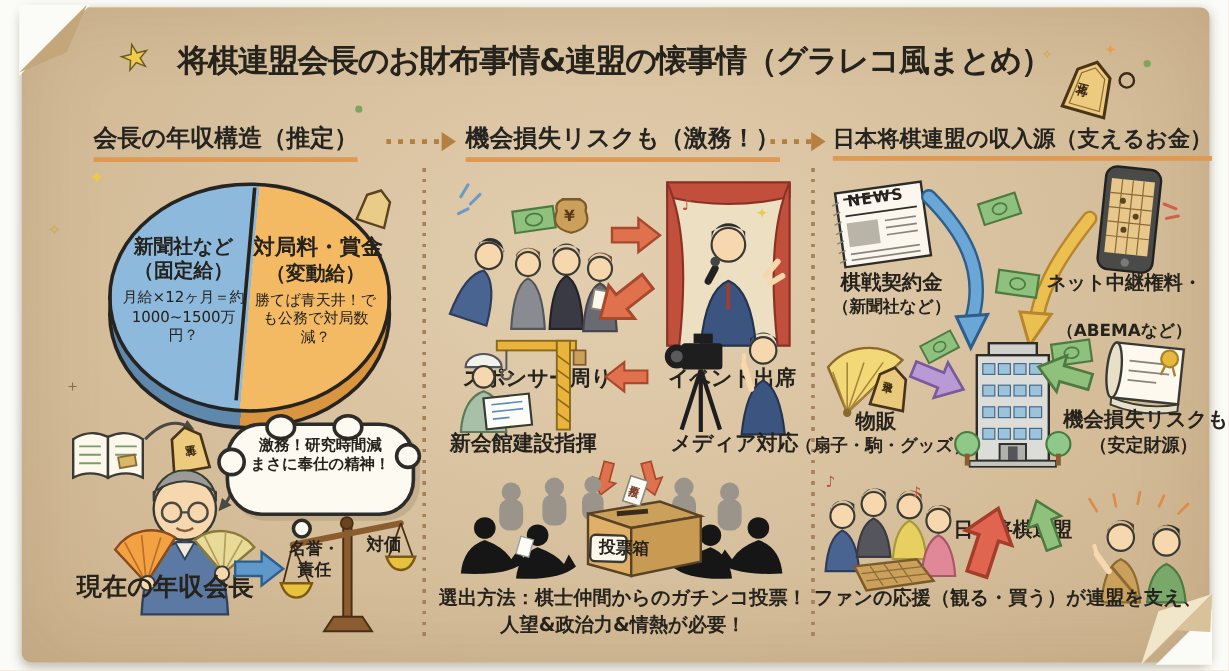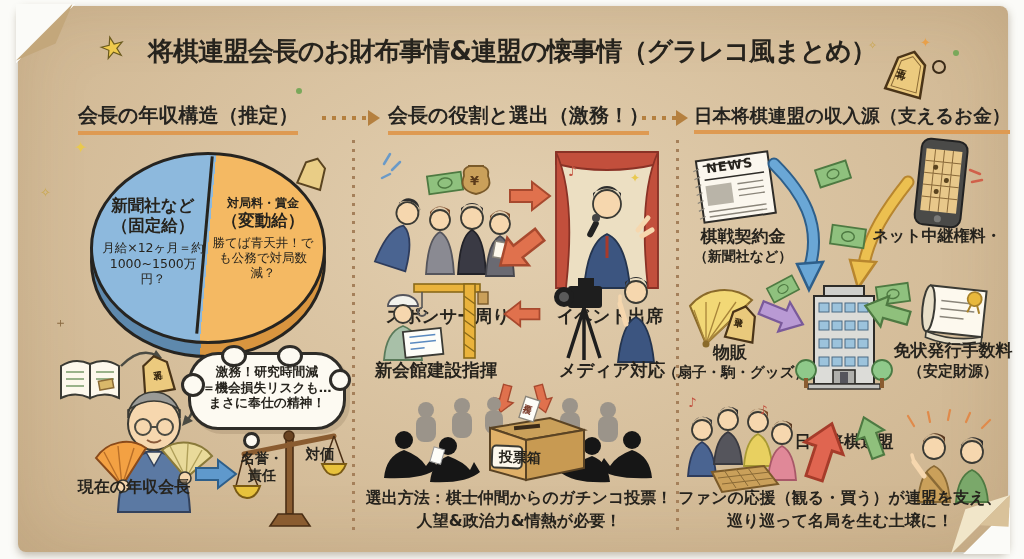--- a/index.html
+++ b/index.html
@@ -52,37 +52,37 @@
       <polygon points="26,3 40,13 44,46 8,46 12,13" fill="#ecca7e" stroke="#4a3418" stroke-width="2.5"></polygon>
       <polygon points="26,8 36,15 39,42 13,42 16,15" fill="none" stroke="#8a6a36" stroke-width="1"></polygon>
     </g>
   </svg>
   <div class="lbl vtext" style="left:898px;top:62px;font-size:10px;transform:rotate(16deg);color:#3a2a12;">王将</div>
   <span class="glyph" style="left:920px;top:36px;font-size:13px;color:#e8a04a;">✦</span>
   <span class="glyph" style="left:868px;top:40px;font-size:11px;color:#c9a44a;">✧</span>
 
   <div class="hdr" style="left:78px;top:102px;font-size:20px;">会長の年収構造（推定）</div>
   <div class="dots-h" style="left:322px;top:116px;width:46px;"></div>
-  <div class="hdr" style="left:388px;top:102px;font-size:20px;">会長の役割と選出（激務！）</div>
+  <div class="hdr" style="left:388px;top:102px;font-size:20px;">機会損失リスクも（激務！）</div>
   <div class="dots-h" style="left:642px;top:116px;width:34px;"></div>
   <div class="hdr" style="left:694px;top:103px;font-size:18.5px;">日本将棋連盟の収入源（支えるお金）</div>
   <div class="divider" style="left:352px;top:140px;height:392px;"></div>
   <div class="divider" style="left:676px;top:140px;height:392px;"></div>
 
   <div>
     <div class="pie-face" style="left:90px;top:166px;width:230px;height:186px;background:conic-gradient(from 5deg,#d9953f 0 180deg,#5e89ad 180deg 360deg);"></div>
     <div class="pie-face" style="left:90px;top:152px;width:230px;height:186px;background:conic-gradient(from 5deg,#f4b963 0 180deg,#8db9dd 180deg 360deg);"></div>
     <div class="abs" style="left:203px;top:156px;width:3px;height:178px;background:#26231d;transform:rotate(5deg);"></div>
     <div class="lbl" style="left:100px;top:196px;width:106px;font-size:16.5px;">
       <div>新聞社など</div>
       <div>（固定給）</div>
       <div class="note wrap" style="font-size:12.5px;margin-top:4px;">月給×12ヶ月＝約1000~1500万円？</div>
     </div>
     <div class="lbl" style="left:211px;top:196px;width:104px;font-size:16.5px;">
-      <div style="font-size:12px;">対局料・賞金</div>
+      <div style="font-size:18px;">対局料・賞金</div>
       <div>（変動給）</div>
       <div class="note wrap" style="font-size:12.5px;margin-top:4px;">勝てば青天井！でも公務で対局数減？</div>
     </div>
   </div>
   <svg class="abs" style="left:296px;top:156px;" width="34" height="34" viewBox="0 0 34 34">
     <g transform="rotate(18 17 17)">
         <polygon points="17,2 27,9 29,31 5,31 7,9" fill="#e9cd86" stroke="#5a4420" stroke-width="2"></polygon>
       </g>
   </svg>
   <span class="glyph" style="left:74px;top:140px;font-size:16px;color:#e9c94f;">✦</span>
@@ -122,31 +122,30 @@
     <circle cx="77" cy="41" r="8" fill="none" stroke="#4a4a42" stroke-width="2"></circle>
     <path d="M63,41 h6" stroke="#4a4a42" stroke-width="2"></path>
     <path d="M59,54 Q66,59 73,54" fill="none" stroke="#8a5a3a" stroke-width="2"></path>
     <path d="M34,100 L8,72 A36,36 0 0 1 58,62 Z" fill="#f3a143" stroke="#8a4a1a" stroke-width="2"></path>
     <path d="M34,100 L16,66 M34,100 L30,60 M34,100 L46,62" stroke="#b96f28" stroke-width="1.4" fill="none"></path>
     <path d="M98,92 L74,64 A36,36 0 0 1 124,70 Z" fill="#e9da9a" stroke="#8a7a3a" stroke-width="2"></path>
     <path d="M98,92 L82,60 M98,92 L100,58 M98,92 L114,64" stroke="#b0a05a" stroke-width="1.4" fill="none"></path>
     <circle cx="35" cy="100" r="6" fill="#f6d7ae" stroke="#3a3a34" stroke-width="1.6"></circle>
     <circle cx="97" cy="92" r="6" fill="#f6d7ae" stroke="#3a3a34" stroke-width="1.6"></circle>
   </svg>
-  <div class="lbl" style="left:64px;top:477px;width:140px;font-size:16px;">現在の年収会長</div>
+  <div class="lbl" style="left:64px;top:477px;width:140px;font-size:21px;">現在の年収会長</div>
 
   <div class="bubble" style="left:188px;top:352px;width:152px;height:72px;">
     <div class="bump" style="left:-10px;top:18px;width:18px;height:18px;"></div>
     <div class="bump" style="right:-8px;top:14px;width:16px;height:16px;"></div>
     <div class="bump" style="left:30px;top:-10px;width:20px;height:16px;"></div>
     <div class="bump" style="left:86px;top:-10px;width:20px;height:16px;"></div>
     <div class="bump" style="left:52px;bottom:-22px;width:11px;height:11px;"></div>
     <div class="lbl" style="left:0;right:0;top:9px;font-size:12.8px;">
       <div>激務！研究時間減</div>
-      <div>＝機会損失リスクも…</div>
       <div>まさに奉仕の精神！</div>
     </div>
   </div>
 
   <svg class="abs" style="left:196px;top:458px;" width="40" height="32" viewBox="0 0 40 32">
     <polygon points="0,10 22,10 22,2 40,16 22,30 22,22 0,22" fill="#5f99cc" stroke="#2e5f8a" stroke-width="2"></polygon>
   </svg>
 
   <svg class="abs" style="left:232px;top:424px;" width="114" height="104" viewBox="0 0 114 104">
     <rect x="54" y="12" width="7" height="78" fill="#8a5c30" stroke="#4a2e14" stroke-width="1.6"></rect>
@@ -339,20 +338,21 @@
     <path d="M11,24 h36 M11,36 h36 M11,48 h36 M11,60 h36 M20,12 v62 M29,12 v62 M38,12 v62" stroke="#8a6a3a" stroke-width="1"></path>
     <circle cx="22" cy="30" r="2.5" fill="#5a4420"></circle>
       <circle cx="34" cy="42" r="2.5" fill="#5a4420"></circle>
       <circle cx="25" cy="54" r="2.5" fill="#5a4420"></circle>
     <circle cx="29" cy="81" r="3.5" fill="#7a7a78"></circle>
   </svg>
   <svg class="abs" style="left:968px;top:168px;" width="18" height="22" viewBox="0 0 18 22">
       <path d="M2,2 L12,6 M4,14 L14,12" stroke="#d0604a" stroke-width="2.5" stroke-linecap="round"></path>
     </svg>
   <div class="lbl" style="left:864px;top:226px;width:146px;font-size:16px;">ネット中継権料・</div>
+  <div class="lbl" style="left:864px;top:268px;width:146px;font-size:14px;">（ABEMAなど）</div>
 
   <svg class="abs" style="left:686px;top:286px;" width="82" height="62" viewBox="0 0 82 62">
     <path d="M20,58 L4,20 A44,44 0 0 1 66,14 Z" fill="#f2d876" stroke="#8a6a2a" stroke-width="2"></path>
     <path d="M20,58 L8,24 M20,58 L20,16 M20,58 L34,16 M20,58 L50,16 M20,58 L62,18" stroke="#a8853a" stroke-width="1.3"></path>
     <circle cx="20" cy="58" r="3.5" fill="#8a6a2a"></circle>
   </svg>
   <svg class="abs" style="left:722px;top:304px;" width="40" height="40" viewBox="0 0 40 40">
     <g transform="rotate(12 20 20)">
         <polygon points="20,2 31,10 34,36 6,36 9,10" fill="#e9c97c" stroke="#4a3418" stroke-width="2.2"></polygon>
       </g>
@@ -401,21 +401,21 @@
   </svg>
 
   <svg class="abs" style="left:916px;top:280px;transform:rotate(6deg);" width="76" height="68" viewBox="0 0 76 68">
     <rect x="12" y="8" width="56" height="46" fill="#fdf9ee" stroke="#3a3a34" stroke-width="2"></rect>
     <ellipse cx="12" cy="31" rx="6" ry="23" fill="#e8dfc8" stroke="#3a3a34" stroke-width="2"></ellipse>
     <path d="M24,22 h34 M24,30 h34 M24,38 h24" stroke="#8a857a" stroke-width="1.5"></path>
     <path d="M12,54 Q40,62 68,54 L68,60 Q40,68 12,60 Z" fill="#e8dfc8" stroke="#3a3a34" stroke-width="1.6"></path>
     <circle cx="57" cy="17" r="7" fill="#e8b83c" stroke="#a8822a" stroke-width="1.8"></circle>
     <path d="M54,23 L51,31 M60,23 L63,31" stroke="#a8822a" stroke-width="2"></path>
   </svg>
-  <div class="lbl" style="left:886px;top:340px;width:134px;font-size:17px;">免状発行手数料</div>
+  <div class="lbl" style="left:886px;top:340px;width:134px;font-size:17px;">機会損失リスクも</div>
   <div class="lbl" style="left:898px;top:362px;width:110px;font-size:15px;">（安定財源）</div>
 
   <svg class="abs" style="left:684px;top:398px;" width="112" height="98" viewBox="0 0 112 98">
     <circle cx="18" cy="32" r="10" fill="#f6d7ae" stroke="#3a3a34" stroke-width="1.8"></circle>
     <path d="M8,30 A10,10 0 0 1 28,28 L28,22 Q16,14 8,26 Z" fill="#3a3a3a"></path>
     <path d="M4,78 Q6,50 18,44 Q30,50 32,78 Z" fill="#4a6491" stroke="#2e3c5c" stroke-width="1.8"></path>
     <circle cx="44" cy="22" r="10" fill="#f6d7ae" stroke="#3a3a34" stroke-width="1.8"></circle>
     <path d="M34,20 A10,10 0 0 1 54,18 L54,12 Q42,4 34,16 Z" fill="#2e2e2e"></path>
     <path d="M30,66 Q32,40 44,34 Q56,40 58,66 Z" fill="#55555c" stroke="#3a3a40" stroke-width="1.8"></path>
     <circle cx="74" cy="24" r="10" fill="#f6d7ae" stroke="#3a3a34" stroke-width="1.8"></circle>
@@ -450,15 +450,14 @@
     <path d="M18,92 Q20,62 34,56 Q48,62 50,92 Z" fill="#caa05a" stroke="#8a6a36" stroke-width="1.8"></path>
     <path d="M26,62 L48,88" stroke="#8a6a36" stroke-width="2.5"></path>
     <path d="M24,66 L14,52" stroke="#f6d7ae" stroke-width="5" stroke-linecap="round"></path>
     <path d="M14,52 L12,45" stroke="#f6d7ae" stroke-width="3.5" stroke-linecap="round"></path>
     <circle cx="72" cy="42" r="11" fill="#f6d7ae" stroke="#3a3a34" stroke-width="1.8"></circle>
     <path d="M61,40 A11,11 0 0 1 83,38 L83,31 Q70,22 61,35 Z" fill="#2e2e2e"></path>
     <path d="M56,92 Q58,66 72,60 Q86,66 88,92 Z" fill="#7aa86a" stroke="#4e7a42" stroke-width="1.8"></path>
   </svg>
 
   <div class="lbl" style="left:670px;top:488px;width:340px;font-size:16px;">ファンの応援（観る・買う）が連盟を支え、</div>
-  <div class="lbl" style="left:670px;top:511px;width:340px;font-size:16px;">巡り巡って名局を生む土壌に！</div>
 
 </div>
 
 </body></html>

